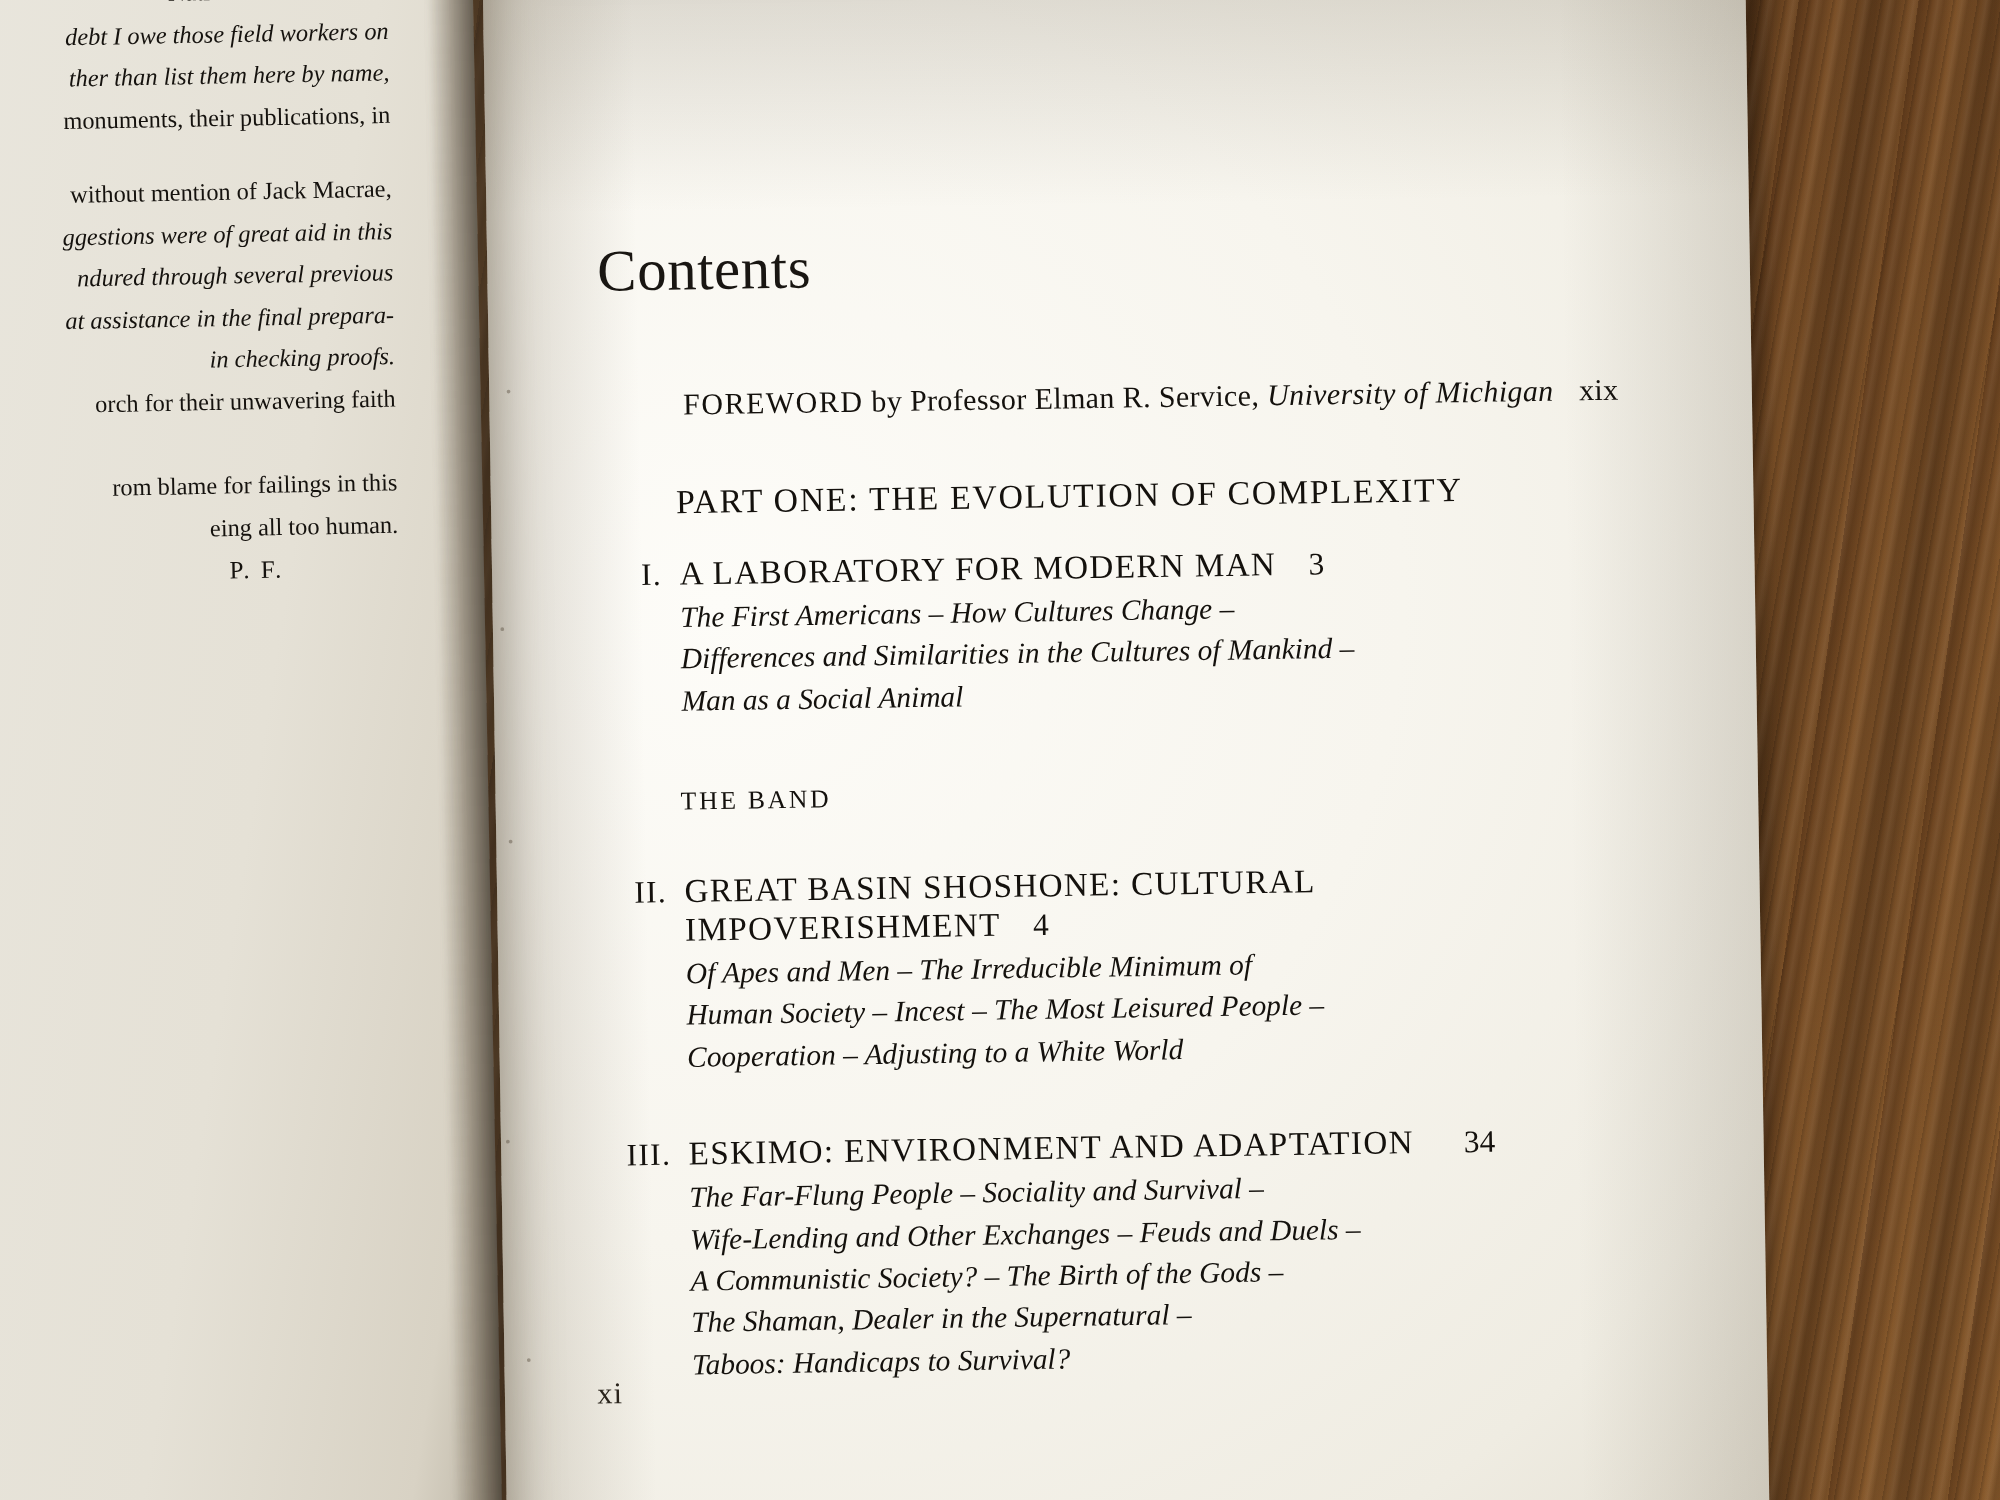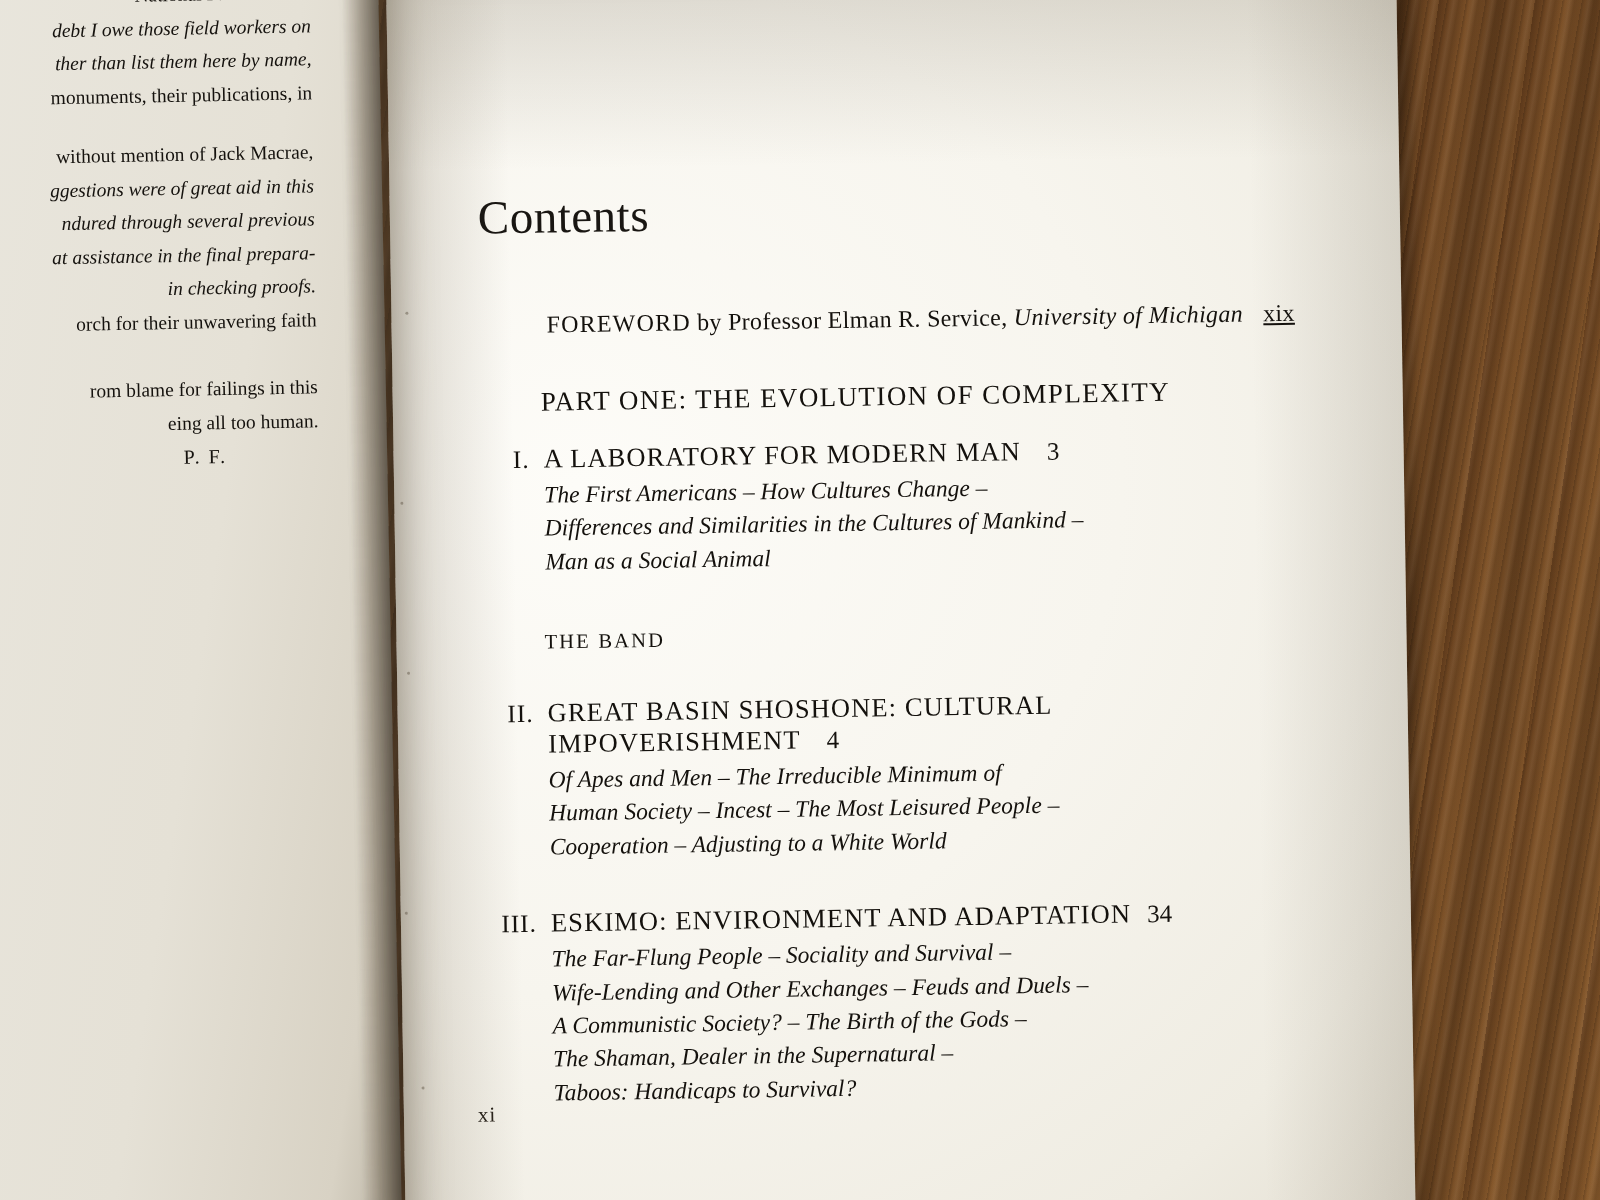--- a/index.html
+++ b/index.html
@@ -151,21 +151,21 @@
   }
 
   .foreword {
     font-size: 24px;
     letter-spacing: 0.3px;
     margin-left: 85px;
     white-space: nowrap;
   }
   .foreword .sc { font-variant: small-caps; letter-spacing: 1.2px; }
   .foreword .it { font-style: italic; }
-  .foreword .pg { margin-left: 14px; text-decoration: underline; }
+  .foreword .pg { margin-left: 14px; }
 
   .part-head {
     margin-top: 48px;
     margin-left: 78px;
     font-size: 27px;
     letter-spacing: 1.4px;
     white-space: nowrap;
   }
 
   .chapter {
@@ -213,21 +213,21 @@
     margin-left: 78px;
     font-size: 20.5px;
     letter-spacing: 2.2px;
     font-variant: small-caps;
   }
 
   .folio {
     position: absolute;
     left: 74px;
     top: 1122px;
-    font-size: 21px;
+    font-size: 24px;
     letter-spacing: 1px;
     color: #2a241c;
   }
 
   
   .curve {
     position: absolute;
     left: 0; top: 0;
     width: 120px; height: 100%;
     background: linear-gradient(90deg, rgba(140,128,108,0.30) 0%, rgba(255,255,255,0.0) 100%);
@@ -313,21 +313,21 @@
           </span>
           <div class="subs">
             <span>Of Apes and Men – The Irreducible Minimum of</span>
             <span>Human Society – Incest – The Most Leisured People –</span>
             <span>Cooperation – Adjusting to a White World</span>
           </div>
         </div>
 
         <div class="chapter gap-lg">
           <span class="ch-numline">
-            <span class="ch-num">III.</span><span>ESKIMO: ENVIRONMENT AND ADAPTATION</span><span class="ch-page" style="margin-left:16px;">34</span>
+            <span class="ch-num">III.</span><span>ESKIMO: ENVIRONMENT AND ADAPTATION</span><span class="ch-page" style="margin-left:40px;">34</span>
           </span>
           <div class="subs">
             <span>The Far-Flung People – Sociality and Survival –</span>
             <span>Wife-Lending and Other Exchanges – Feuds and Duels –</span>
             <span>A Communistic Society? – The Birth of the Gods –</span>
             <span>The Shaman, Dealer in the Supernatural –</span>
             <span>Taboos: Handicaps to Survival?</span>
           </div>
         </div>
 

